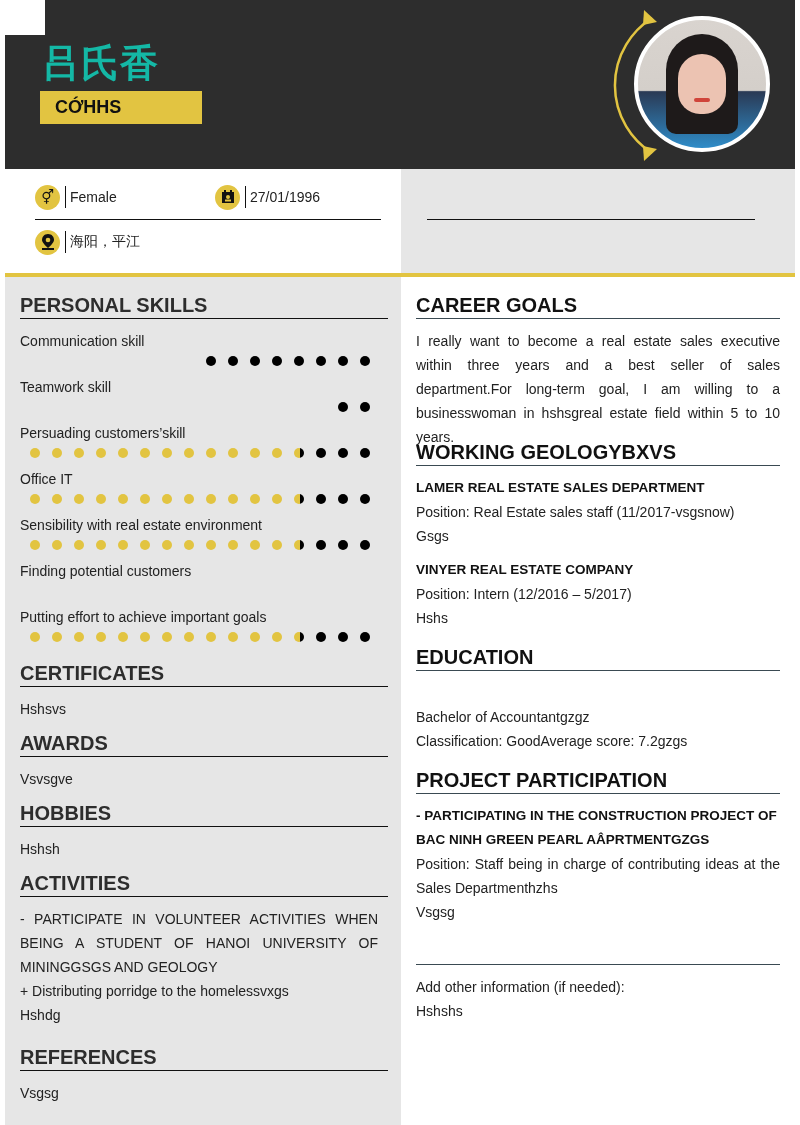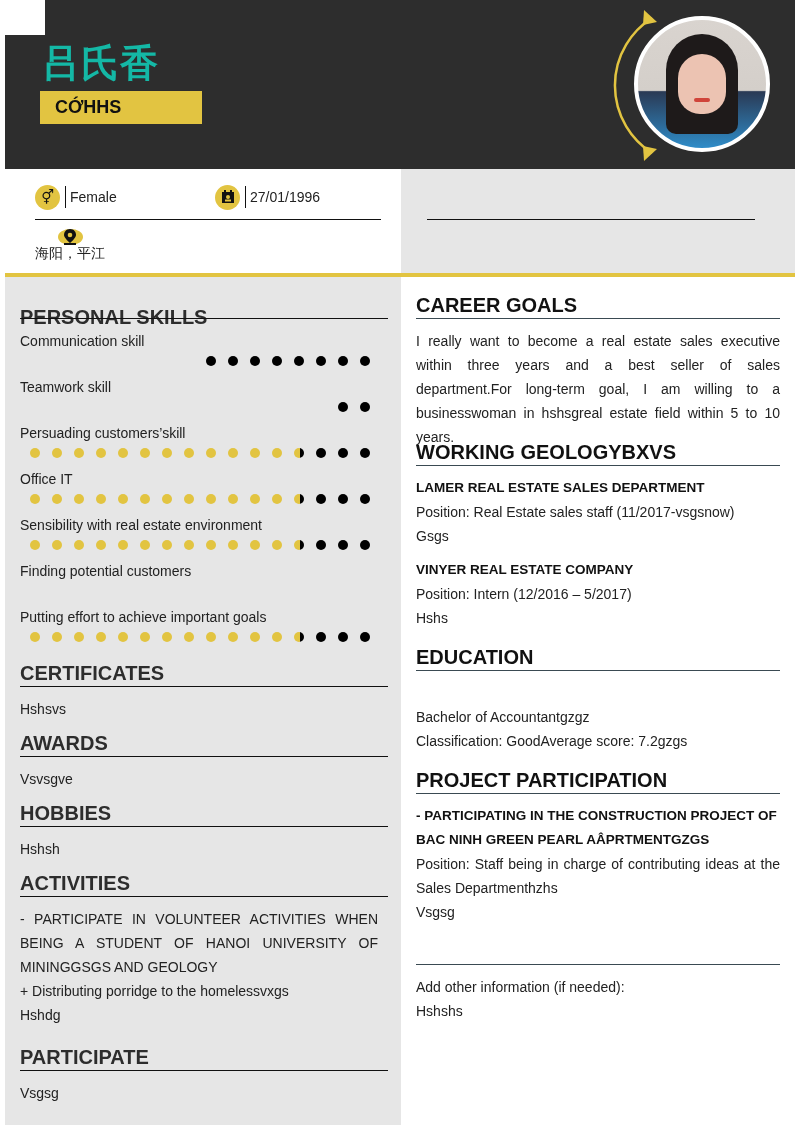--- a/index.html
+++ b/index.html
@@ -85,40 +85,40 @@
           <rect x="3" y="0" width="2" height="3" fill="#111"></rect>
           <rect x="9" y="0" width="2" height="3" fill="#111"></rect>
           <circle cx="7" cy="7" r="2" fill="#e2c441"></circle>
           <rect x="4" y="9.5" width="6" height="2" fill="#e2c441"></rect>
         </svg>
     </div>
     <div class="info-sep"></div>
     <span class="info-text">27/01/1996</span>
   </div>
   <div class="info-divider"></div>
-  <div class="info-item" style="left:30px;top:60px;flex-direction:column;">
+  <div class="info-item" style="left:30px;top:60px;">
     <div class="info-icon">
       <svg width="14" height="16" viewBox="0 0 14 16">
           <path d="M7 0 C3 0 1 3 1 6 C1 9 7 14 7 14 C7 14 13 9 13 6 C13 3 11 0 7 0 Z" fill="#111"></path>
           <circle cx="7" cy="6" r="2.3" fill="#e2c441"></circle>
           <rect x="1" y="14" width="12" height="2" fill="#111"></rect>
         </svg>
     </div>
     <div class="info-sep"></div>
     <span class="info-text">海阳，平江</span>
   </div>
 </div>
 <div class="info-right">
   <div class="info-right-line"></div>
 </div>
 
 <div class="yellow-rule"></div>
 
 <div class="left-col">
-  <div class="sec-title" style="left:15px;top:28px;">PERSONAL SKILLS</div>
+  <div class="sec-title" style="left:15px;top:16px;">PERSONAL SKILLS</div>
   <div class="sec-rule" style="left:15px;top:41px;width:368px;"></div>
 
   <div class="txt" style="left:15px;top:52px;">Communication skill</div>
   <div class="dots" style="left:15px;top:79px;width:350px;">
       <div class="dot b" style="left: 186px;"></div>
       <div class="dot b" style="left: 208px;"></div>
       <div class="dot b" style="left: 230px;"></div>
       <div class="dot b" style="left: 252px;"></div>
       <div class="dot b" style="left: 274px;"></div>
       <div class="dot b" style="left: 296px;"></div>
@@ -226,21 +226,21 @@
   <div class="sec-title" style="left:15px;top:524px;">HOBBIES</div>
   <div class="sec-rule" style="left:15px;top:549px;width:368px;"></div>
   <div class="txt" style="left:15px;top:560px;">Hshsh</div>
 
   <div class="sec-title" style="left:15px;top:594px;">ACTIVITIES</div>
   <div class="sec-rule" style="left:15px;top:619px;width:368px;"></div>
   <div class="txt justify" style="left:15px;top:630px;width:358px;">- PARTICIPATE IN VOLUNTEER ACTIVITIES WHEN BEING A STUDENT OF HANOI UNIVERSITY OF MININGGSGS AND GEOLOGY</div>
   <div class="txt" style="left:15px;top:702px;">+ Distributing porridge to the homelessvxgs</div>
   <div class="txt" style="left:15px;top:726px;">Hshdg</div>
 
-  <div class="sec-title" style="left:15px;top:768px;">PARTICIPATE</div>
+  <div class="sec-title" style="left:15px;top:768px;">REFERENCES</div>
   <div class="sec-rule" style="left:15px;top:793px;width:368px;"></div>
   <div class="txt" style="left:15px;top:804px;">Vsgsg</div>
 </div>
 
 <div class="right-col">
   <div class="sec-title" style="left:15px;top:16px;">CAREER GOALS</div>
   <div class="sec-rule" style="left:15px;top:41px;width:364px;"></div>
   <div class="txt justify" style="left:15px;top:52px;width:364px;">I really want to become a real estate sales executive within three years and a best seller of sales department.For long-term goal, I am willing to a businesswoman in hshsgreal estate field within 5 to 10 years.</div>
 
   <div class="sec-title" style="left:15px;top:163px;">WORKING GEOLOGYBXVS</div>

